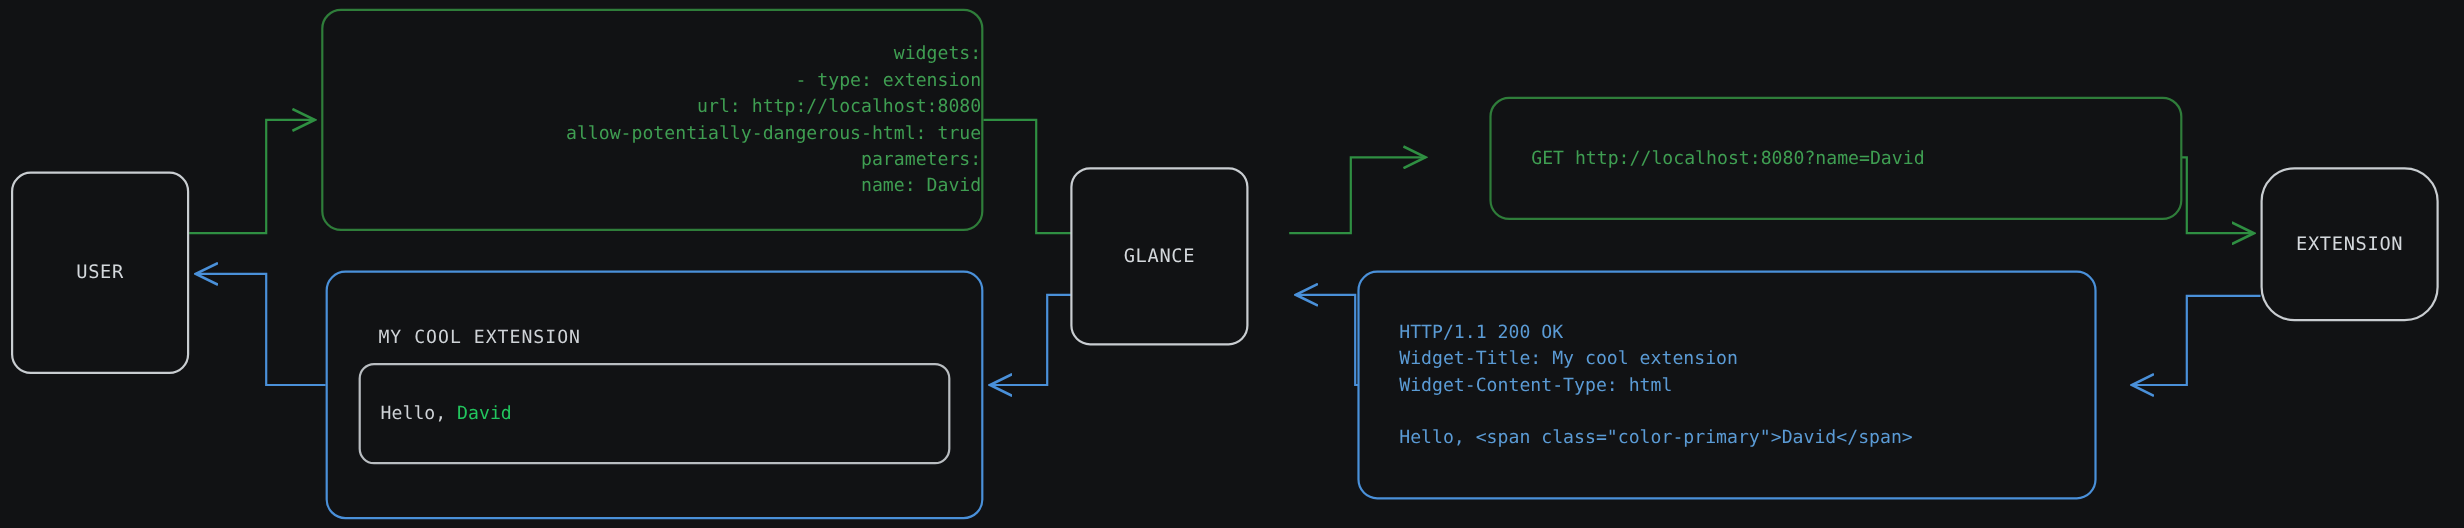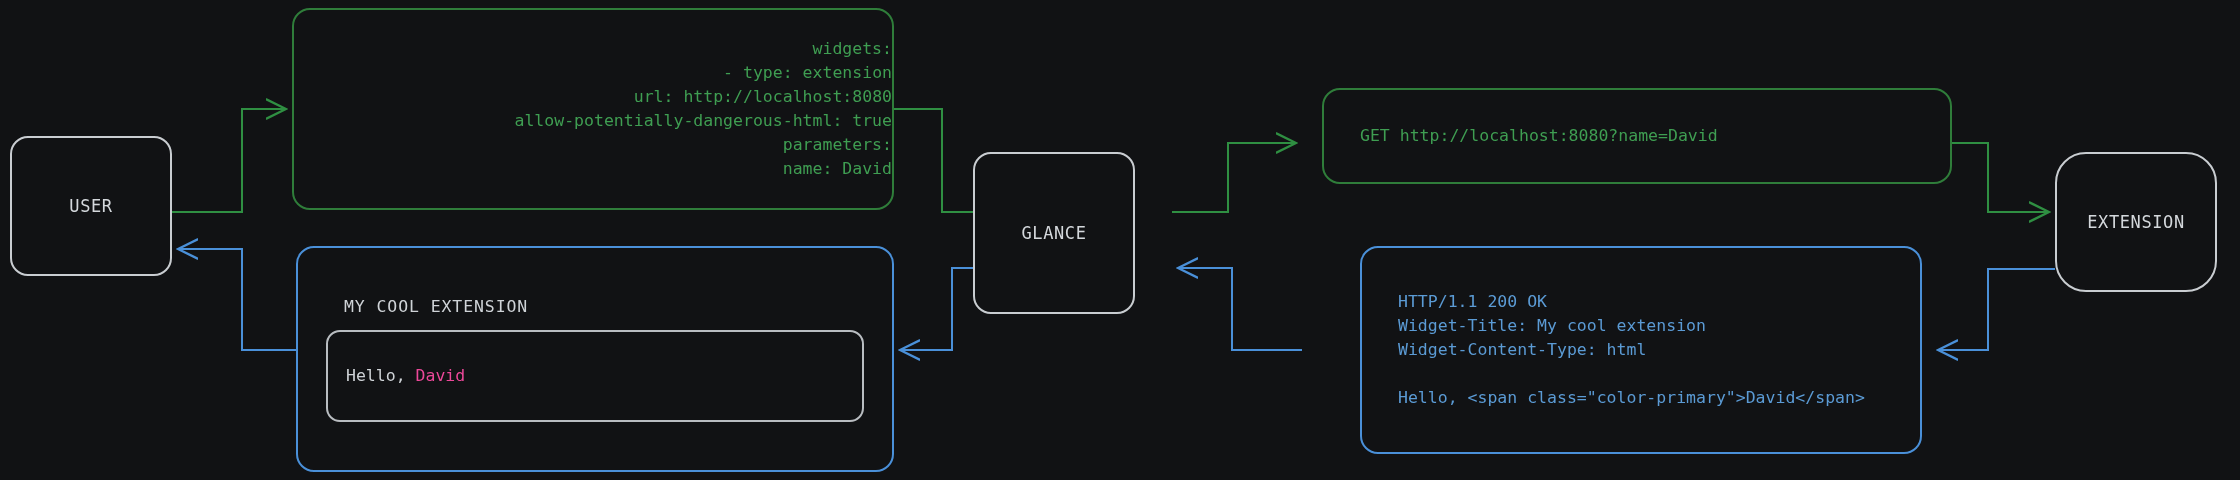--- a/index.html
+++ b/index.html
@@ -36,21 +36,21 @@
     justify-content: center;
     z-index: 3;
   }
   .node-label {
     color: #d4d8dc;
     font-size: 17px;
     letter-spacing: 0.6px;
     font-family: "DejaVu Sans Mono", "Liberation Mono", monospace;
     white-space: nowrap;
   }
-  #node-user      { left: 10px;   top: 136px; width: 162px; height: 140px; }
+  #node-user      { left: 10px;   top: 156px; width: 162px; height: 184px; }
   #node-glance    { left: 973px; top: 152px; width: 162px; height: 162px; }
   #node-extension { left: 2055px; top: 152px; width: 162px; height: 140px; border-radius: 31px; }
 
   
   .panel {
     position: absolute;
     box-sizing: border-box;
     border: 2px solid #2f7d3a;
     border-radius: 18px;
     background: #111214;
@@ -66,22 +66,22 @@
     padding: 0 0 0 36px;
     font-family: "DejaVu Sans Mono", "Liberation Mono", monospace;
     font-size: 16.5px;
     line-height: 24px;
     white-space: pre;
     color: #3f9e52;
   }
   .code.blue { color: #5b9bd5; }
 
   #panel-yaml    { left: 292px;  top: 8px;   width: 602px; height: 202px; text-align: right; }
-  #panel-get     { left: 1322px; top: 88px;  width: 630px; height: 96px; }
-  #panel-http    { left: 1360px; top: 246px; width: 562px; height: 208px; }
+  #panel-get     { left: 1354px; top: 88px;  width: 630px; height: 112px; }
+  #panel-http    { left: 1234px; top: 246px; width: 672px; height: 208px; }
   #panel-widget  { left: 296px;  top: 246px; width: 598px; height: 226px; }
 
   
   .widget-inner {
     padding: 0 28px;
     display: flex;
     flex-direction: column;
     height: 100%;
     justify-content: center;
   }
@@ -103,21 +103,21 @@
     align-items: center;
     padding: 12px 18px;
     background: #111214;
   }
   .widget-text {
     color: #cfd3d7;
     font-size: 16.5px;
     font-family: "DejaVu Sans Mono", "Liberation Mono", monospace;
     white-space: pre;
   }
-  .accent { color: #ec4899; }
+  .accent { color: #22c55e; }
 </style>
 </head>
 <body>
 
 <div id="stage">
 
   <svg id="wires" viewBox="0 0 2240 480" width="2240" height="480" xmlns="http://www.w3.org/2000/svg">
     <defs>
       <marker id="arrow-green" viewBox="0 0 12 12" refX="11" refY="6" markerWidth="11" markerHeight="11" orient="auto-start-reverse">
         <path d="M 0 0.6 L 11 6 L 0 11.4" fill="none" stroke="#2f8f42" stroke-width="1.3"></path>

